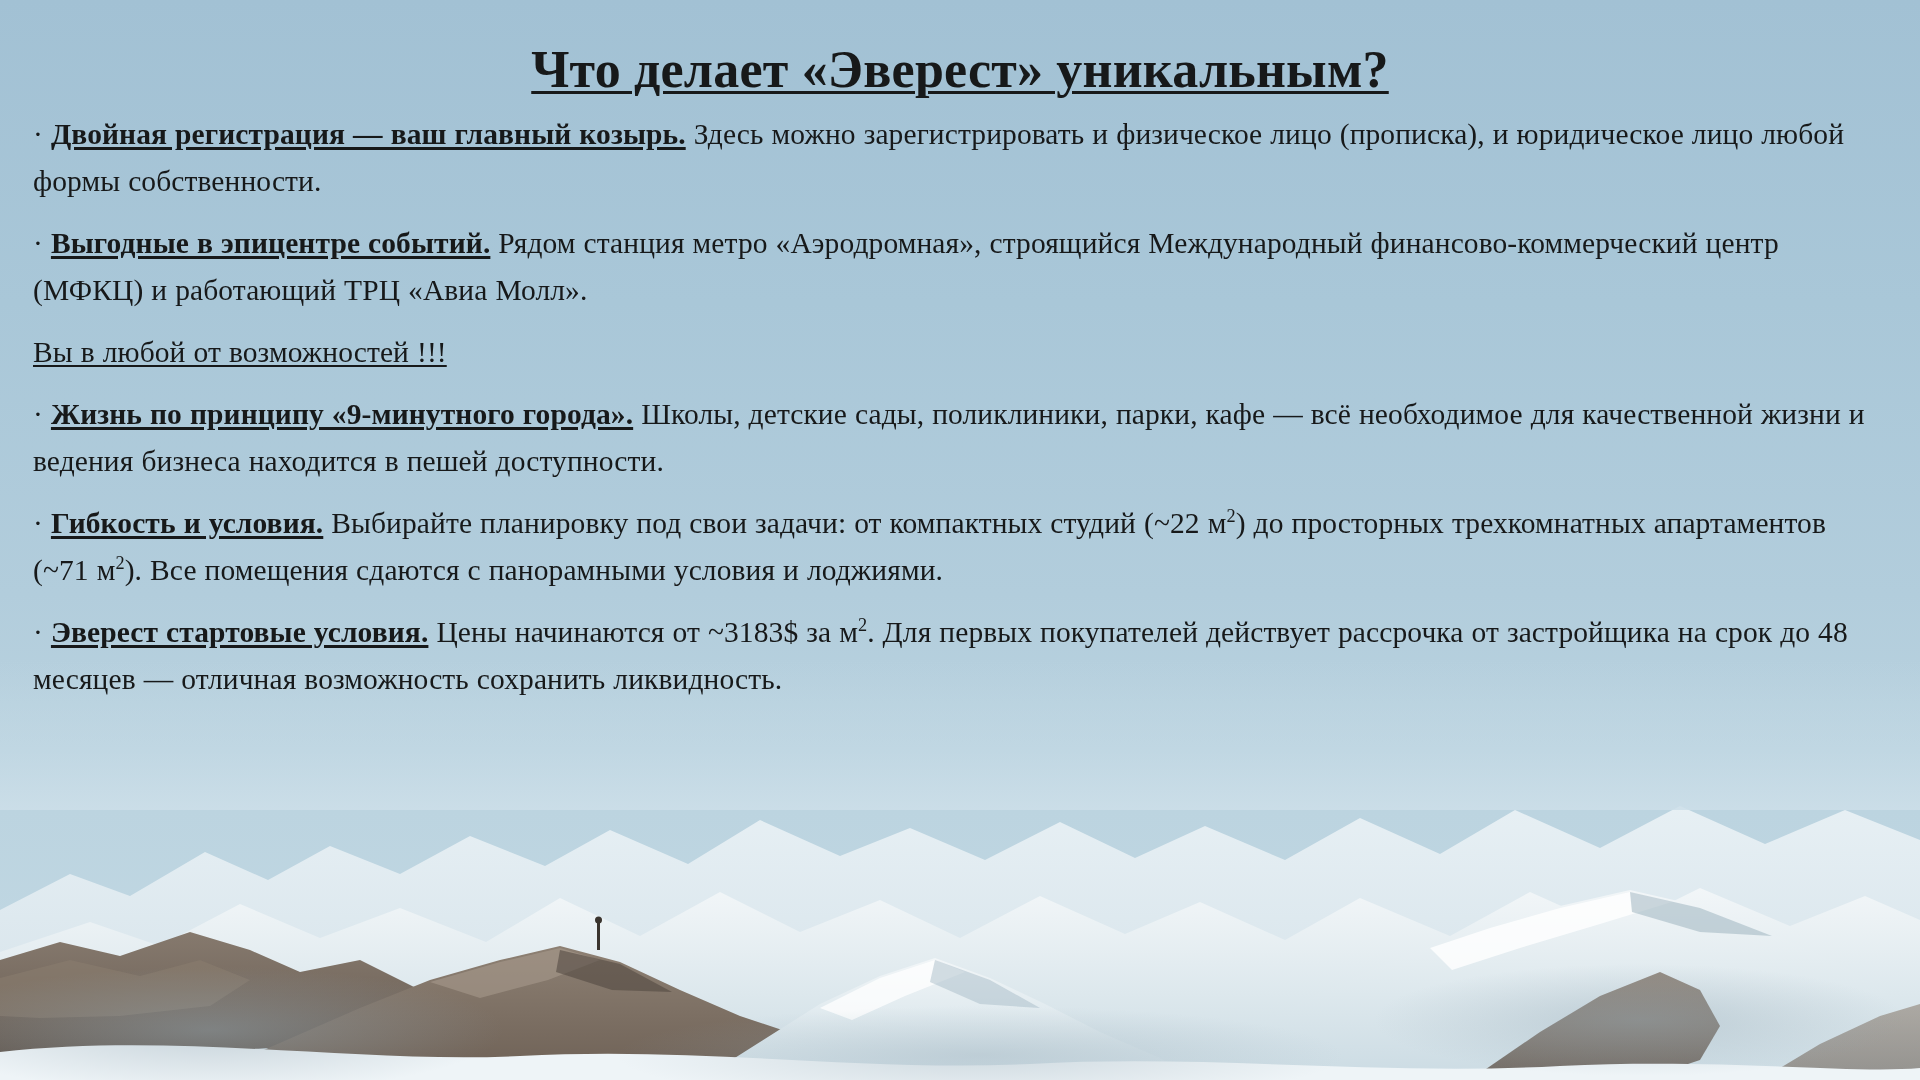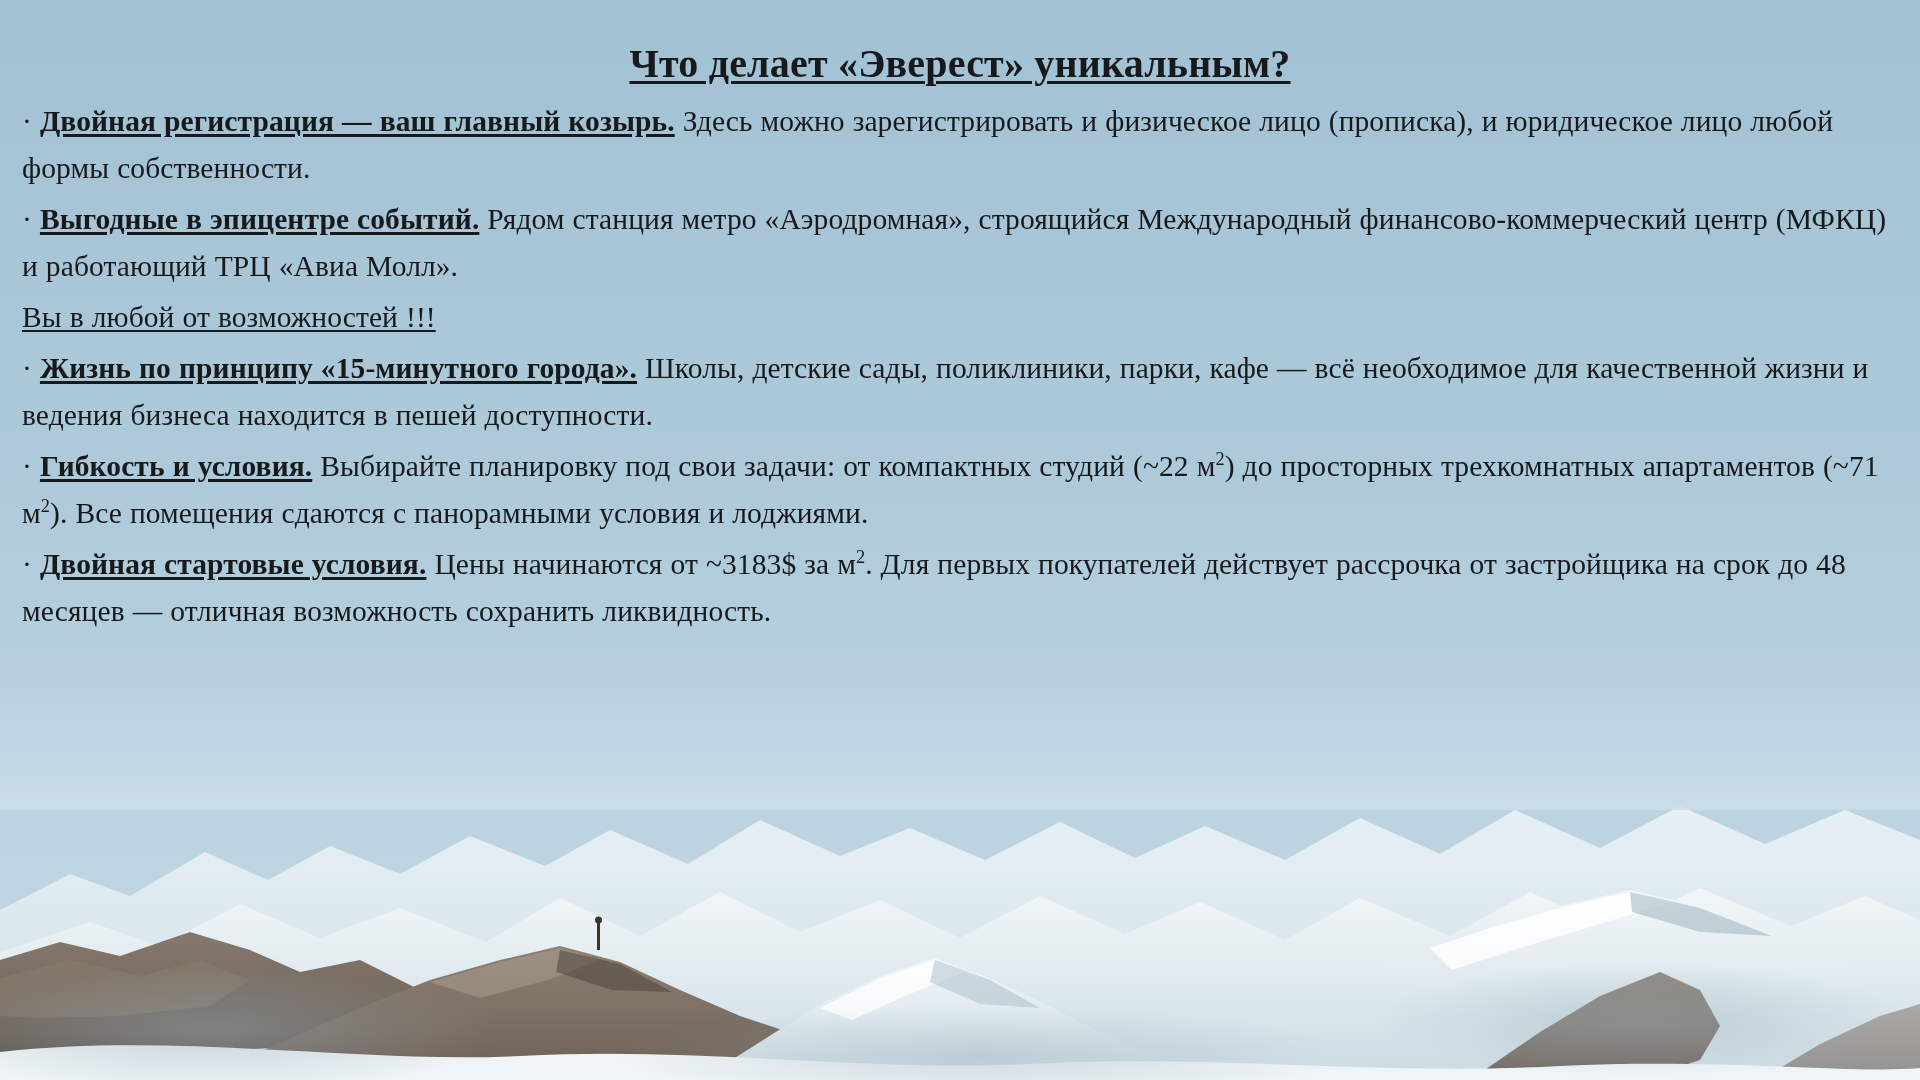--- a/index.html
+++ b/index.html
@@ -62,36 +62,36 @@
     top: 0;
     width: 1920px;
     z-index: 20;
     padding: 0 18px;
     box-sizing: border-box;
     color: #17191a;
   }
 
   #title {
     text-align: center;
-    font-size: 40px;
+    font-size: 52px;
     font-weight: bold;
     line-height: 1.0;
     margin: 44px 0 14px 0;
     letter-spacing: 0.2px;
   }
   #title .u {
     text-decoration: underline;
     text-decoration-thickness: 3px;
     text-underline-offset: 4px;
   }
 
   .para {
     font-size: 29.5px;
     line-height: 47px;
-    margin: 4px;
+    margin: 15px;
     text-align: left;
     letter-spacing: 0.1px;
     word-spacing: 0.5px;
   }
 
   .lead {
     font-weight: bold;
     text-decoration: underline;
     text-decoration-thickness: 3px;
     text-underline-offset: 3px;
@@ -197,30 +197,30 @@
       <span class="lead">Выгодные в эпицентре событий.</span>
       <span>Рядом станция метро «Аэродромная», строящийся Международный финансово-коммерческий центр (МФКЦ) и работающий ТРЦ «Авиа Молл».</span>
     </p>
 
     <p class="para">
       <span class="uline">Вы в любой от возможностей !!!</span>
     </p>
 
     <p class="para">
       <span class="bullet">·</span>
-      <span class="lead">Жизнь по принципу «15-минутного города».</span>
+      <span class="lead">Жизнь по принципу «9-минутного города».</span>
       <span>Школы, детские сады, поликлиники, парки, кафе — всё необходимое для качественной жизни и ведения бизнеса находится в пешей доступности.</span>
     </p>
 
     <p class="para">
       <span class="bullet">·</span>
       <span class="lead">Гибкость и условия.</span>
       <span>Выбирайте планировку под свои задачи: от компактных студий (~22 м</span><sup>2</sup><span>) до просторных трехкомнатных апартаментов (~71 м</span><sup>2</sup><span>). Все помещения сдаются с панорамными условия и лоджиями.</span>
     </p>
 
     <p class="para">
       <span class="bullet">·</span>
-      <span class="lead">Двойная стартовые условия.</span>
+      <span class="lead">Эверест стартовые условия.</span>
       <span>Цены начинаются от ~3183$ за м</span><sup>2</sup><span>. Для первых покупателей действует рассрочка от застройщика на срок до 48 месяцев — отличная возможность сохранить ликвидность.</span>
     </p>
 
   </div>
 </div>
 
 </body></html>

